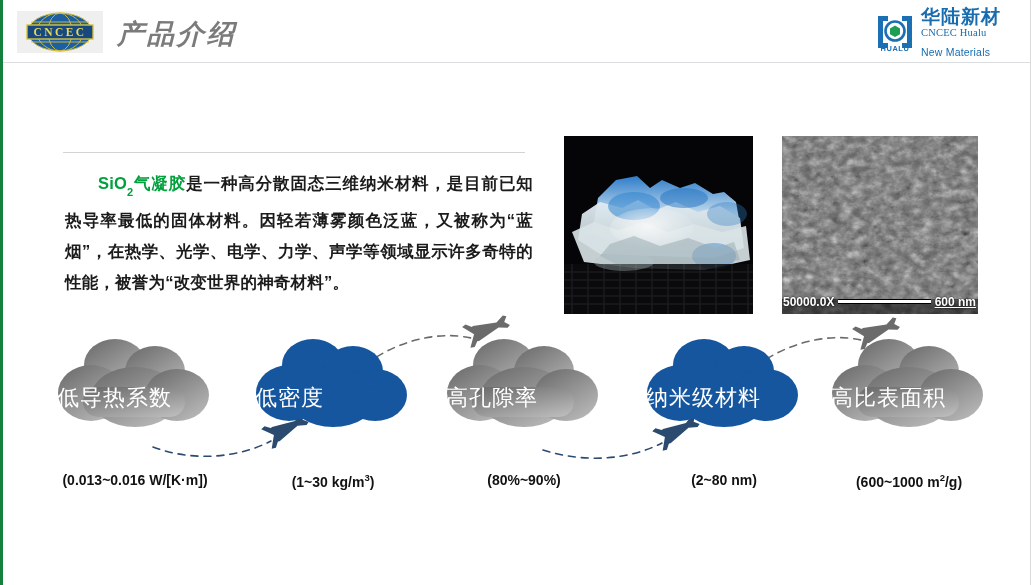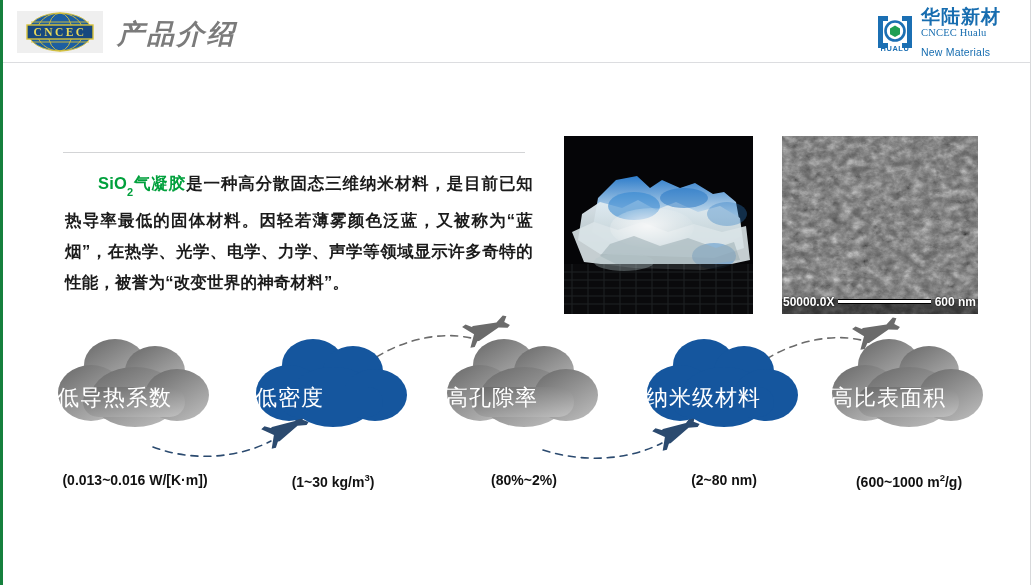--- a/index.html
+++ b/index.html
@@ -114,21 +114,21 @@
     height: 25px;
     display: flex;
     align-items: center;
     font-family: "Liberation Sans", sans-serif;
     font-size: 12px;
     color: #ffffff;
     font-weight: bold;
   }
   .sem-mag { margin-left: 1px; text-shadow: 0 0 2px #000; }
   .sem-line { flex: 1; height: 3px; background: #fff; margin: 0 4px; border-top: 1px solid #000; border-bottom: 1px solid #000;}
-  .sem-len { margin-right: 2px; text-shadow: 0 0 2px #000; }
+  .sem-len { margin-right: 2px; text-shadow: 0 0 2px #000; text-decoration: underline; }
 
   
   .cloudrow { position: absolute; left: 0; top: 325px; width: 1031px; height: 130px; }
   .cloud-item { position: absolute; top: 0; width: 156px; height: 120px; }
   .cloud-label {
     position: absolute;
     left: 0; top: 58px;
     width: 156px;
     text-align: left;
     font-size: 22px;
@@ -387,19 +387,19 @@
         </g>
       </svg>
       <div class="cloud-label">纳米级材料</div>
     </div>
   </div>
 
   <div class="caption" style="left:17px;">(0.013~0.016 W/[K·m])</div>
 
   <div class="caption" style="left:215px;"><span>(1~30 kg/m</span><sup>3</sup><span>)</span></div>
 
-  <div class="caption" style="left:406px;">(80%~2%)</div>
+  <div class="caption" style="left:406px;">(80%~90%)</div>
 
   <div class="caption" style="left:606px;">(2~80 nm)</div>
 
   <div class="caption" style="left:791px;"><span>(600~1000 m</span><sup>2</sup><span>/g)</span></div>
 
 </div>
 
 </body></html>

